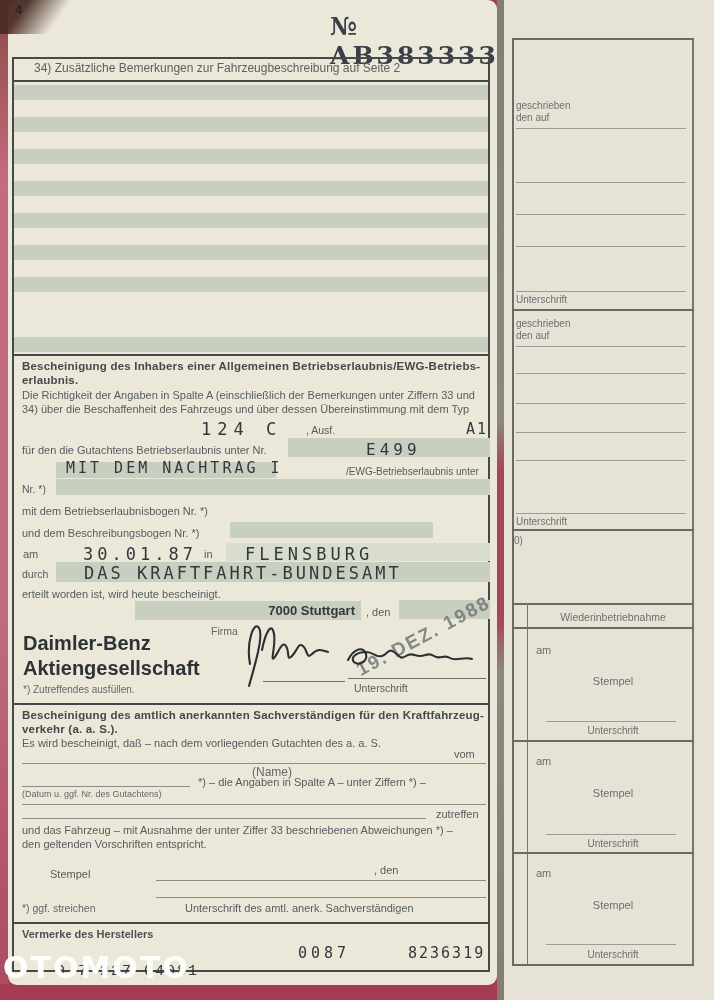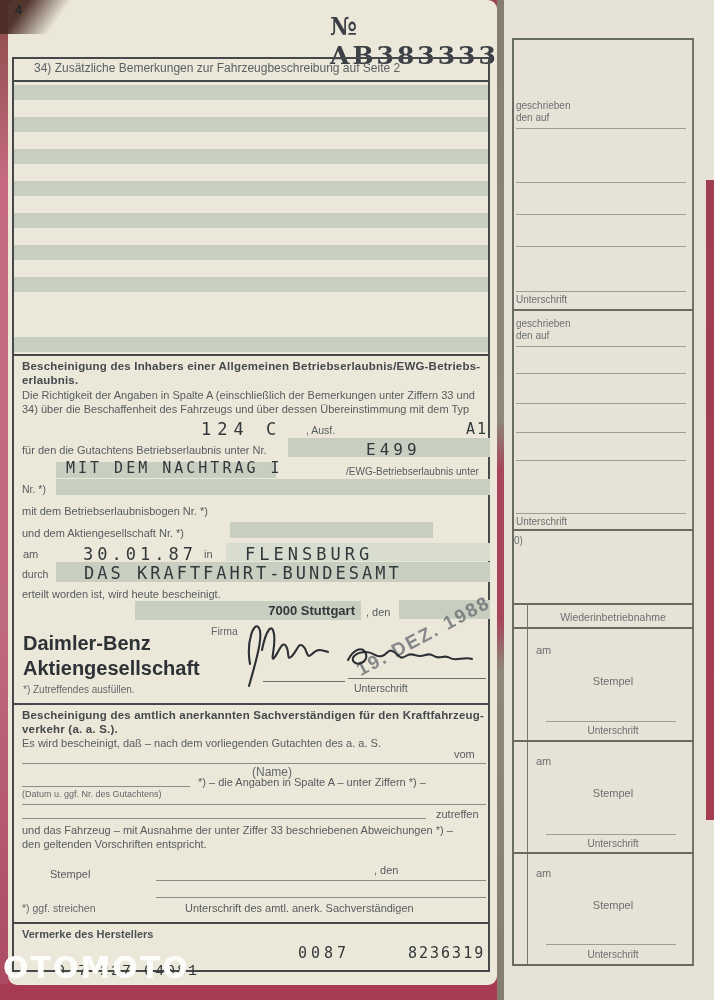--- a/index.html
+++ b/index.html
@@ -2,21 +2,21 @@
 <html><head>
 <meta charset="utf-8">
 <style>
   html,body{margin:0;padding:0;background:#6e2f38;}
   .stage{position:relative;width:714px;height:1000px;overflow:hidden;
          background:linear-gradient(180deg,#9c4052,#a83d52);
          font-family:"Liberation Sans",sans-serif;}
   .abs{position:absolute;}
   
   .page-main{position:absolute;left:8px;top:0;width:489px;height:985px;background:#ebe8da;border-radius:9px;}
-  .page-right{position:absolute;left:504px;top:0;width:202px;height:1000px;background:#e6e3d6;}
+  .page-right{position:absolute;left:504px;top:0;width:202px;height:1000px;background:#e6e3d6;padding-left:9px;}
   .ext{position:absolute;background:#e6e3d6;}
   .gap{position:absolute;left:497px;top:0;width:7px;height:1000px;
        background:linear-gradient(180deg,#837e70 0%,#8d8879 42%,#a8455a 47%,#a8455a 62%,#8d8879 67%,#837e70 100%);}
   .left-strip{position:absolute;left:0;top:0;width:8px;height:1000px;
        background:linear-gradient(180deg,#8a4a46,#c56a80 18%,#c06a7f 62%,#aa4a60);}
   .bottom-strip{position:absolute;left:0;top:984px;width:504px;height:16px;background:#a63b51;}
   .corner-dark{position:absolute;left:0;top:0;width:72px;height:34px;
        background:linear-gradient(125deg,rgba(74,44,36,.95) 30%,rgba(74,44,36,0) 75%);}
   
   .t{color:#565b5e;font-size:11px;line-height:13.5px;}
@@ -140,21 +140,21 @@
 
     <div class="bar" style="left:48px;top:462px;width:220px;height:16px;"></div>
     <div class="mono abs" style="left:58px;top:459px;font-size:15px;letter-spacing:3px;">MIT DEM NACHTRAG I</div>
     <div class="t abs" style="left:338px;top:465px;font-size:10px;">/EWG-Betriebserlaubnis unter</div>
 
     <div class="t abs" style="left:14px;top:483px;font-size:10.5px;">Nr. *)</div>
     <div class="bar" style="left:48px;top:479px;width:434px;height:16px;"></div>
 
     <div class="t abs" style="left:14px;top:505px;">mit dem Betriebserlaubnisbogen Nr. *)</div>
 
-    <div class="t abs" style="left:14px;top:527px;">und dem Aktiengesellschaft Nr. *)</div>
+    <div class="t abs" style="left:14px;top:527px;">und dem Beschreibungsbogen Nr. *)</div>
     <div class="bar" style="left:222px;top:522px;width:203px;height:16px;"></div>
 
     <div class="bar-light" style="left:218px;top:543px;width:264px;height:18px;"></div>
     <div class="t abs" style="left:15px;top:548px;">am</div>
     <div class="mono abs" style="left:75px;top:544px;font-size:17px;letter-spacing:4px;">30.01.87</div>
     <div class="t abs" style="left:196px;top:548px;">in</div>
     <div class="mono abs" style="left:237px;top:544px;font-size:17px;letter-spacing:4px;">FLENSBURG</div>
 
     <div class="bar" style="left:48px;top:562px;width:434px;height:20px;"></div>
     <div class="t abs" style="left:14px;top:568px;font-size:10.5px;">durch</div>

